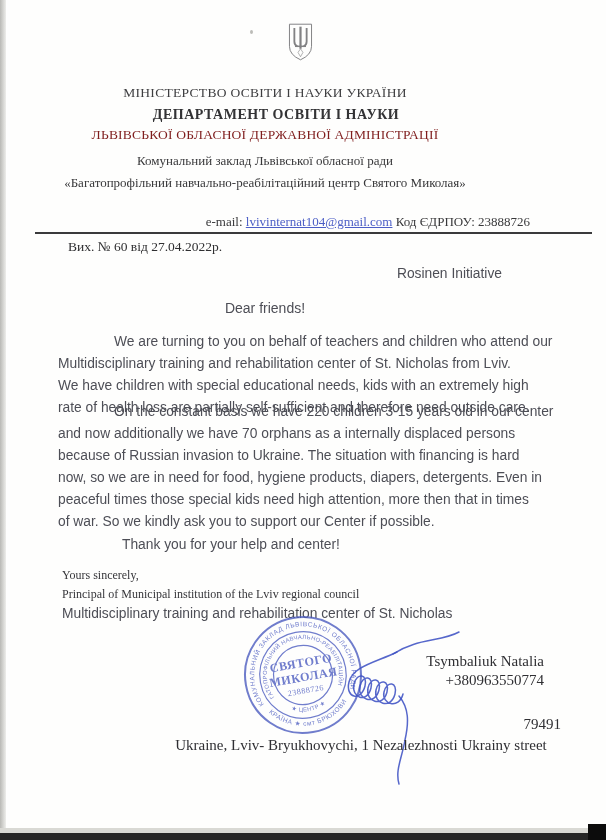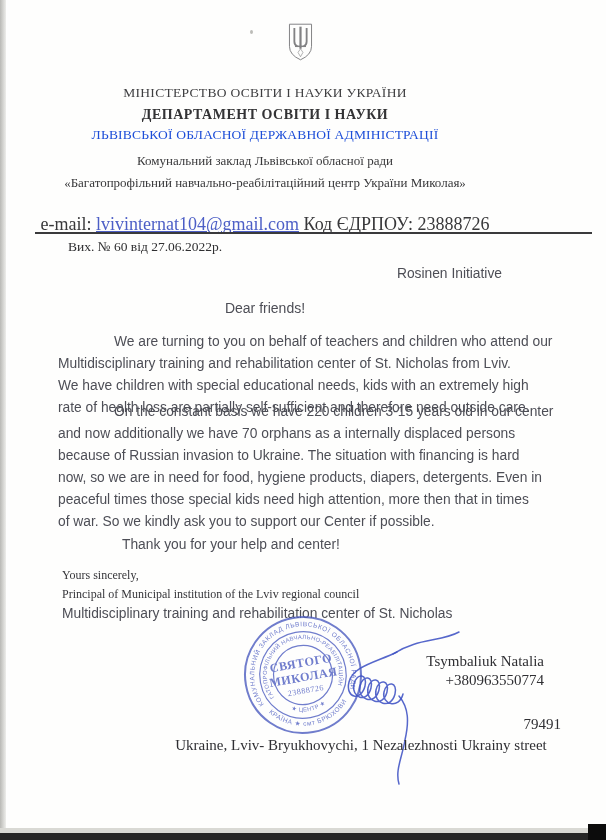--- a/index.html
+++ b/index.html
@@ -3,24 +3,24 @@
 <meta charset="utf-8">
 <style>
   html,body{margin:0;padding:0;}
   body{width:606px;height:840px;background:#ffffff;font-family:"Liberation Serif",serif;}
   #scan{position:relative;width:606px;height:840px;background:#fefefd;overflow:hidden;}
   .abs{position:absolute;}
   .ctr{left:0;width:530px;text-align:center;}
   .serif{font-family:"Liberation Serif",serif;color:#3c3c3e;}
   .sans{font-family:"Liberation Sans",sans-serif;color:#4d4e56;}
   .h1{font-size:13.5px;letter-spacing:.3px;color:#3e3e40;}
-  .h2{font-size:14px;font-weight:bold;letter-spacing:.5px;color:#333335;}
-  .h3{font-size:13.5px;letter-spacing:.2px;color:#1d4ed8;text-align:center;}
+  .h2{font-size:14px;font-weight:bold;letter-spacing:.5px;color:#333335;padding-left:11px;}
+  .h3{font-size:13.5px;letter-spacing:.2px;color:#7f1d1d;text-align:center;}
   .sub{font-size:13px;color:#38383a;}
-  .email-line{font-size:18px;color:#38383a;}
+  .email-line{font-size:13px;color:#38383a;text-align:right;}
   .email-link{color:var(--link-blue);text-decoration:underline;}
   .rule{left:35px;width:557px;height:0;border-top:2px solid #3a3a3c;}
   .ref{font-size:13.5px;color:#2f2f31;}
   .body-txt{font-size:13.8px;line-height:22px;white-space:pre-line;}
   .indent{text-indent:56px;}
   .closing-serif{font-size:12px;color:#36363a;}
   .contact{font-size:15px;color:#2f2f33;text-align:right;line-height:19px;}
   .footer-serif{font-size:15px;color:#2f2f33;}
   .stamp-box{left:242px;top:614px;width:122px;height:122px;transform:rotate(-10deg);opacity:.8;}
   .stamp-box circle{fill:none;stroke:var(--stamp-blue);}
@@ -52,29 +52,29 @@
     <path d="M32 8 V30 Q32 36 27 38" stroke-width="3"></path>
     <path d="M22 6 V42" stroke-width="3.6"></path>
     <path d="M22 42 L18 48 L22 55 L26 48 Z" fill="#828284" stroke-width="1"></path>
     <path d="M13 38 H31" stroke-width="2.4"></path>
   </svg>
 
   <div class="abs ctr serif h1" style="top:85px">МІНІСТЕРСТВО ОСВІТИ І НАУКИ УКРАЇНИ</div>
   <div class="abs ctr serif h2" style="top:107px">ДЕПАРТАМЕНТ ОСВІТИ І НАУКИ</div>
   <div class="abs ctr serif h3" style="top:127px">ЛЬВІВСЬКОЇ ОБЛАСНОЇ ДЕРЖАВНОЇ АДМІНІСТРАЦІЇ</div>
   <div class="abs ctr serif sub" style="top:153px">Комунальний заклад Львівської обласної ради</div>
-  <div class="abs ctr serif sub" style="top:175px">«Багатопрофільний навчально-реабілітаційний центр України Миколая»</div>
+  <div class="abs ctr serif sub" style="top:175px">«Багатопрофільний навчально-реабілітаційний центр Святого Миколая»</div>
 
   <div class="abs ctr serif email-line" style="top:214px">
     <span>e-mail: </span><a href="#" class="email-link">lvivinternat104@gmail.com</a><span> Код ЄДРПОУ: 23888726</span>
   </div>
 
   <div class="abs rule" style="top:232px"></div>
 
-  <div class="abs serif ref" style="left:68px;top:239px">Вих. № 60   від  27.06.2022р.</div>
+  <div class="abs serif ref" style="left:68px;top:239px">Вих. № 60   від  27.04.2022р.</div>
 
   <div class="abs sans" style="top:266px;right:104px;font-size:13.8px">Rosinen Initiative</div>
 
   <div class="abs ctr sans" style="top:300px;font-size:14px">Dear friends!</div>
 
   <div class="abs sans body-txt indent" style="left:58px;top:331px;width:500px">We are turning to you on behalf of teachers and children who attend our
 Multidisciplinary training and rehabilitation center of St. Nicholas  from Lviv.
 We have children with special educational needs, kids with an extremely high
 rate of health loss are partially self-sufficient and therefore need outside care.</div>
   <div class="abs sans body-txt indent" style="left:58px;top:401px;width:500px">On the constant basis we have 220 children 3-15 years old in our center

